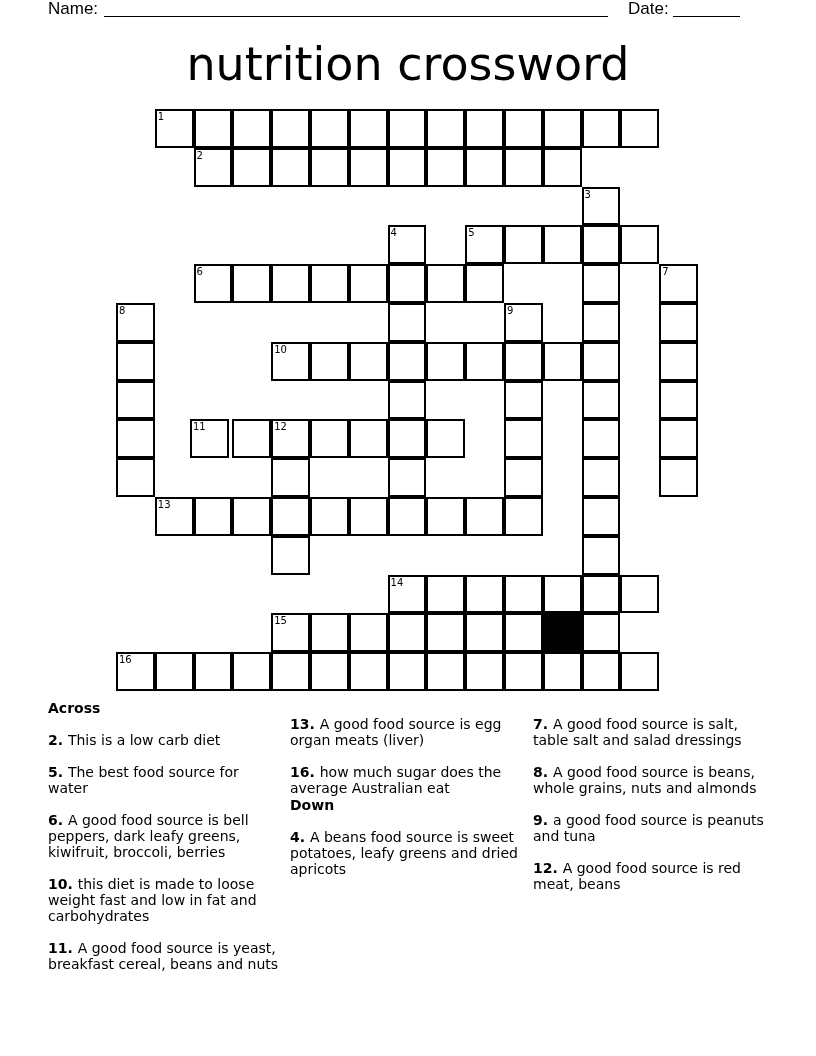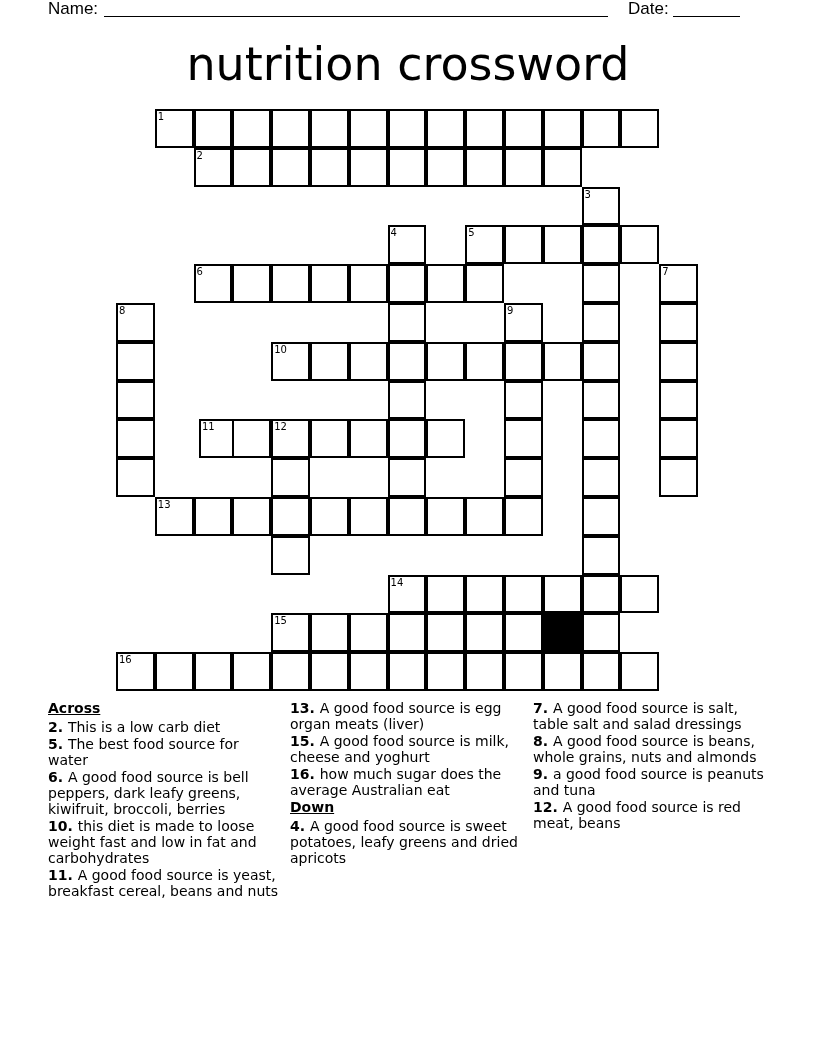--- a/index.html
+++ b/index.html
@@ -16,22 +16,22 @@
   .cell { position: absolute; width: 38.8px; height: 38.8px; box-sizing: border-box;
     border: 2px solid #000; margin-left: -1px; margin-top: -1px; background: #fff; }
   .cell.black { background: #000; }
   .cell .num { position: absolute; left: 1px; top: 0px; font-family: "DejaVu Sans", sans-serif;
     font-size: 10px; line-height: 11px; }
   .clues { position: absolute; top: 700px; font-family: "DejaVu Sans", sans-serif;
     font-size: 14px; line-height: 16px; }
   .clues.col1 { left: 48px; width: 232px; }
   .clues.col2 { left: 290px; width: 236px; }
   .clues.col3 { left: 533px; width: 236px; }
-  .clues .heading { font-weight: bold; text-decoration: underline; margin-bottom: 3px; display: block; }
-  .clue { margin-bottom: 1px; }
+  .clues .heading { font-weight: bold; margin-bottom: 3px; display: block; }
+  .clue { margin-bottom: 1px; margin-top: 16px; }
   .clue .cn { font-weight: bold; }
 </style>
 </head>
 <body>
 
 <div class="header">
   <span class="name-label">Name:</span>
   <div class="name-line"></div>
   <span class="date-label">Date:</span>
   <div class="date-line"></div>
@@ -115,21 +115,21 @@
     <div class="cell" style="left: 505px; top: 342.8px;"></div>
     <div class="cell" style="left: 543.8px; top: 342.8px;"></div>
     <div class="cell" style="left: 582.6px; top: 342.8px;"></div>
     <div class="cell" style="left: 660.2px; top: 342.8px;"></div>
     <div class="cell" style="left: 117px; top: 381.6px;"></div>
     <div class="cell" style="left: 388.6px; top: 381.6px;"></div>
     <div class="cell" style="left: 505px; top: 381.6px;"></div>
     <div class="cell" style="left: 582.6px; top: 381.6px;"></div>
     <div class="cell" style="left: 660.2px; top: 381.6px;"></div>
     <div class="cell" style="left: 117px; top: 420.4px;"></div>
-    <div class="cell" style="left: 200px; top: 420.4px;">
+    <div class="cell" style="left: 191px; top: 420.4px;">
       <span class="num">11</span>
     </div>
     <div class="cell" style="left: 233.4px; top: 420.4px;"></div>
     <div class="cell" style="left: 272.2px; top: 420.4px;">
       <span class="num">12</span>
     </div>
     <div class="cell" style="left: 311px; top: 420.4px;"></div>
     <div class="cell" style="left: 349.8px; top: 420.4px;"></div>
     <div class="cell" style="left: 388.6px; top: 420.4px;"></div>
     <div class="cell" style="left: 427.4px; top: 420.4px;"></div>
@@ -202,26 +202,25 @@
       <div class="clue"><span class="cn">5. </span><span>The best food source for water</span></div>
       <div class="clue"><span class="cn">6. </span><span>A good food source is bell peppers, dark leafy greens, kiwifruit, broccoli, berries</span></div>
       <div class="clue"><span class="cn">10. </span><span>this diet is made to loose weight fast and low in fat and carbohydrates</span></div>
       <div class="clue"><span class="cn">11. </span><span>A good food source is yeast, breakfast cereal, beans and nuts</span></div>
     </div>
 </div>
 
 <div class="clues col2">
   <div id="col2a-list">
       <div class="clue"><span class="cn">13. </span><span>A good food source is egg organ meats (liver)</span></div>
-      <div class="clue"><span class="cn">15. </span><span>A good food source is milk, cheese and yoghurt</span></div>
       <div class="clue"><span class="cn">16. </span><span>how much sugar does the average Australian eat</span></div>
     </div>
   <span class="heading">Down</span>
   <div id="col2d-list">
-      <div class="clue"><span class="cn">4. </span><span>A good food source is sweet potatoes, leafy greens and dried apricots</span></div>
+      <div class="clue"><span class="cn">4. </span><span>A beans food source is sweet potatoes, leafy greens and dried apricots</span></div>
     </div>
 </div>
 
 <div class="clues col3">
   <div id="col3-list">
       <div class="clue"><span class="cn">7. </span><span>A good food source is salt, table salt and salad dressings</span></div>
       <div class="clue"><span class="cn">8. </span><span>A good food source is beans, whole grains, nuts and almonds</span></div>
       <div class="clue"><span class="cn">9. </span><span>a good food source is peanuts and tuna</span></div>
       <div class="clue"><span class="cn">12. </span><span>A good food source is red meat, beans</span></div>
     </div>

